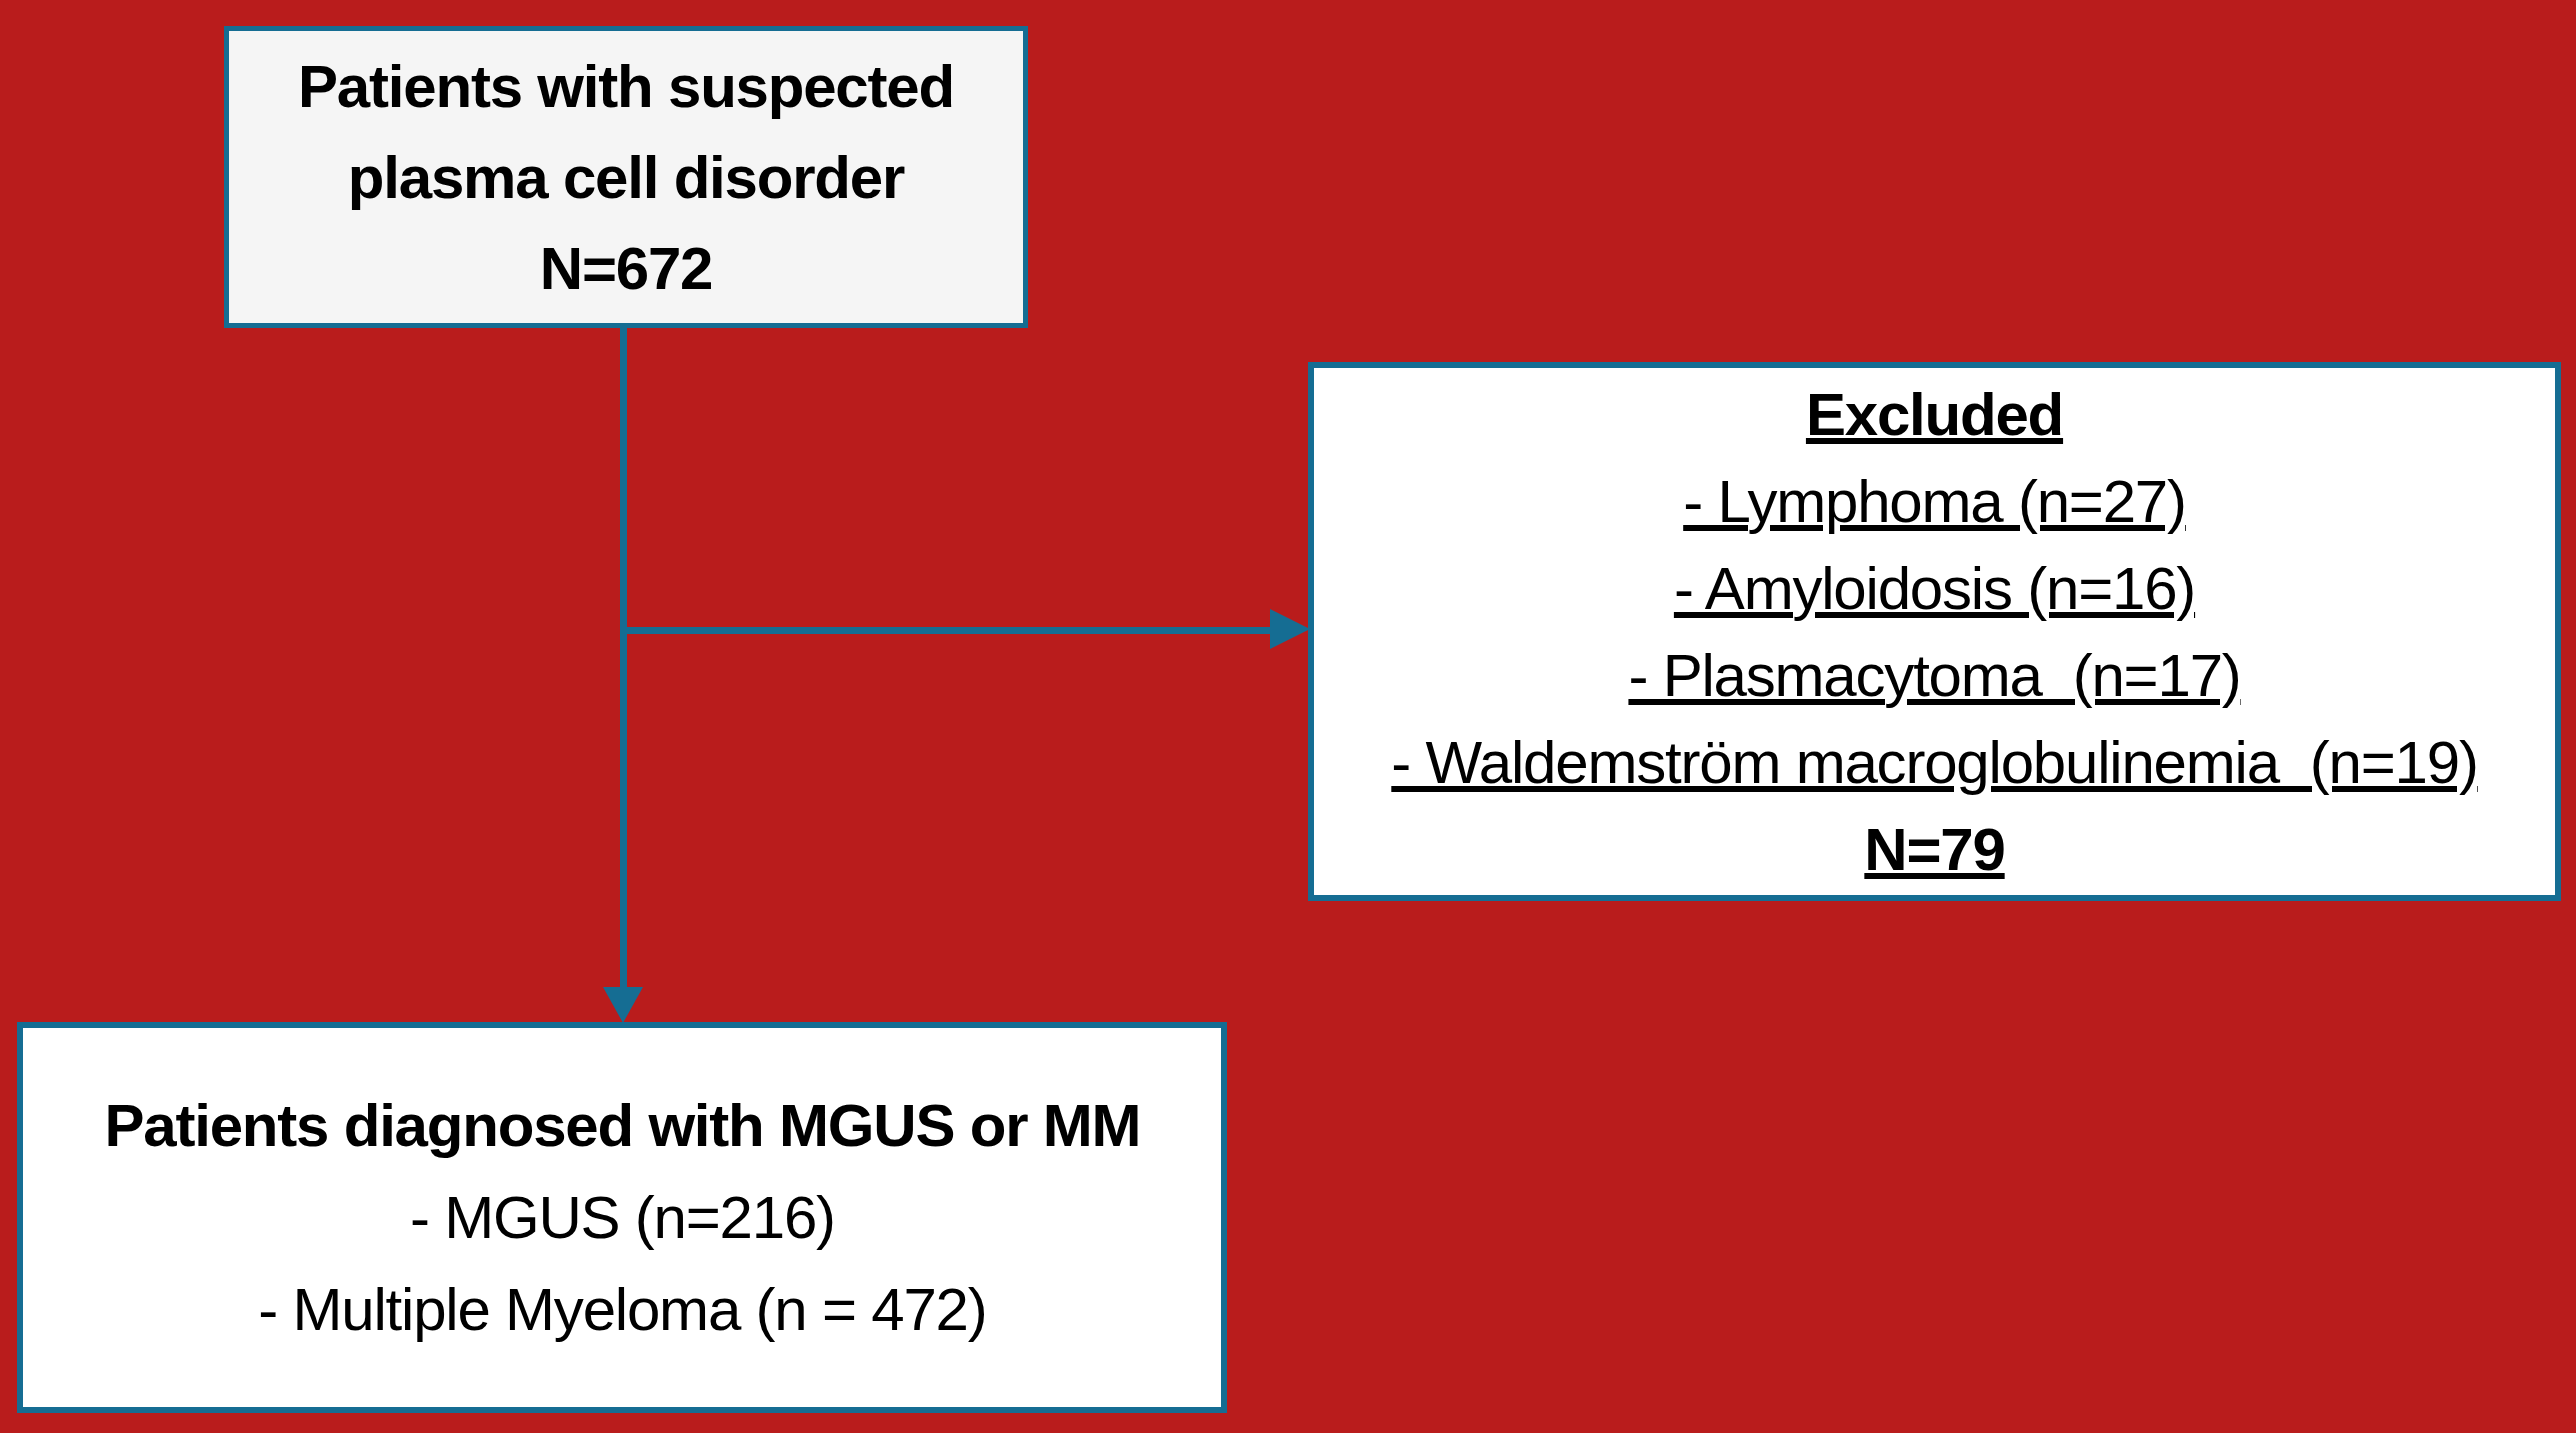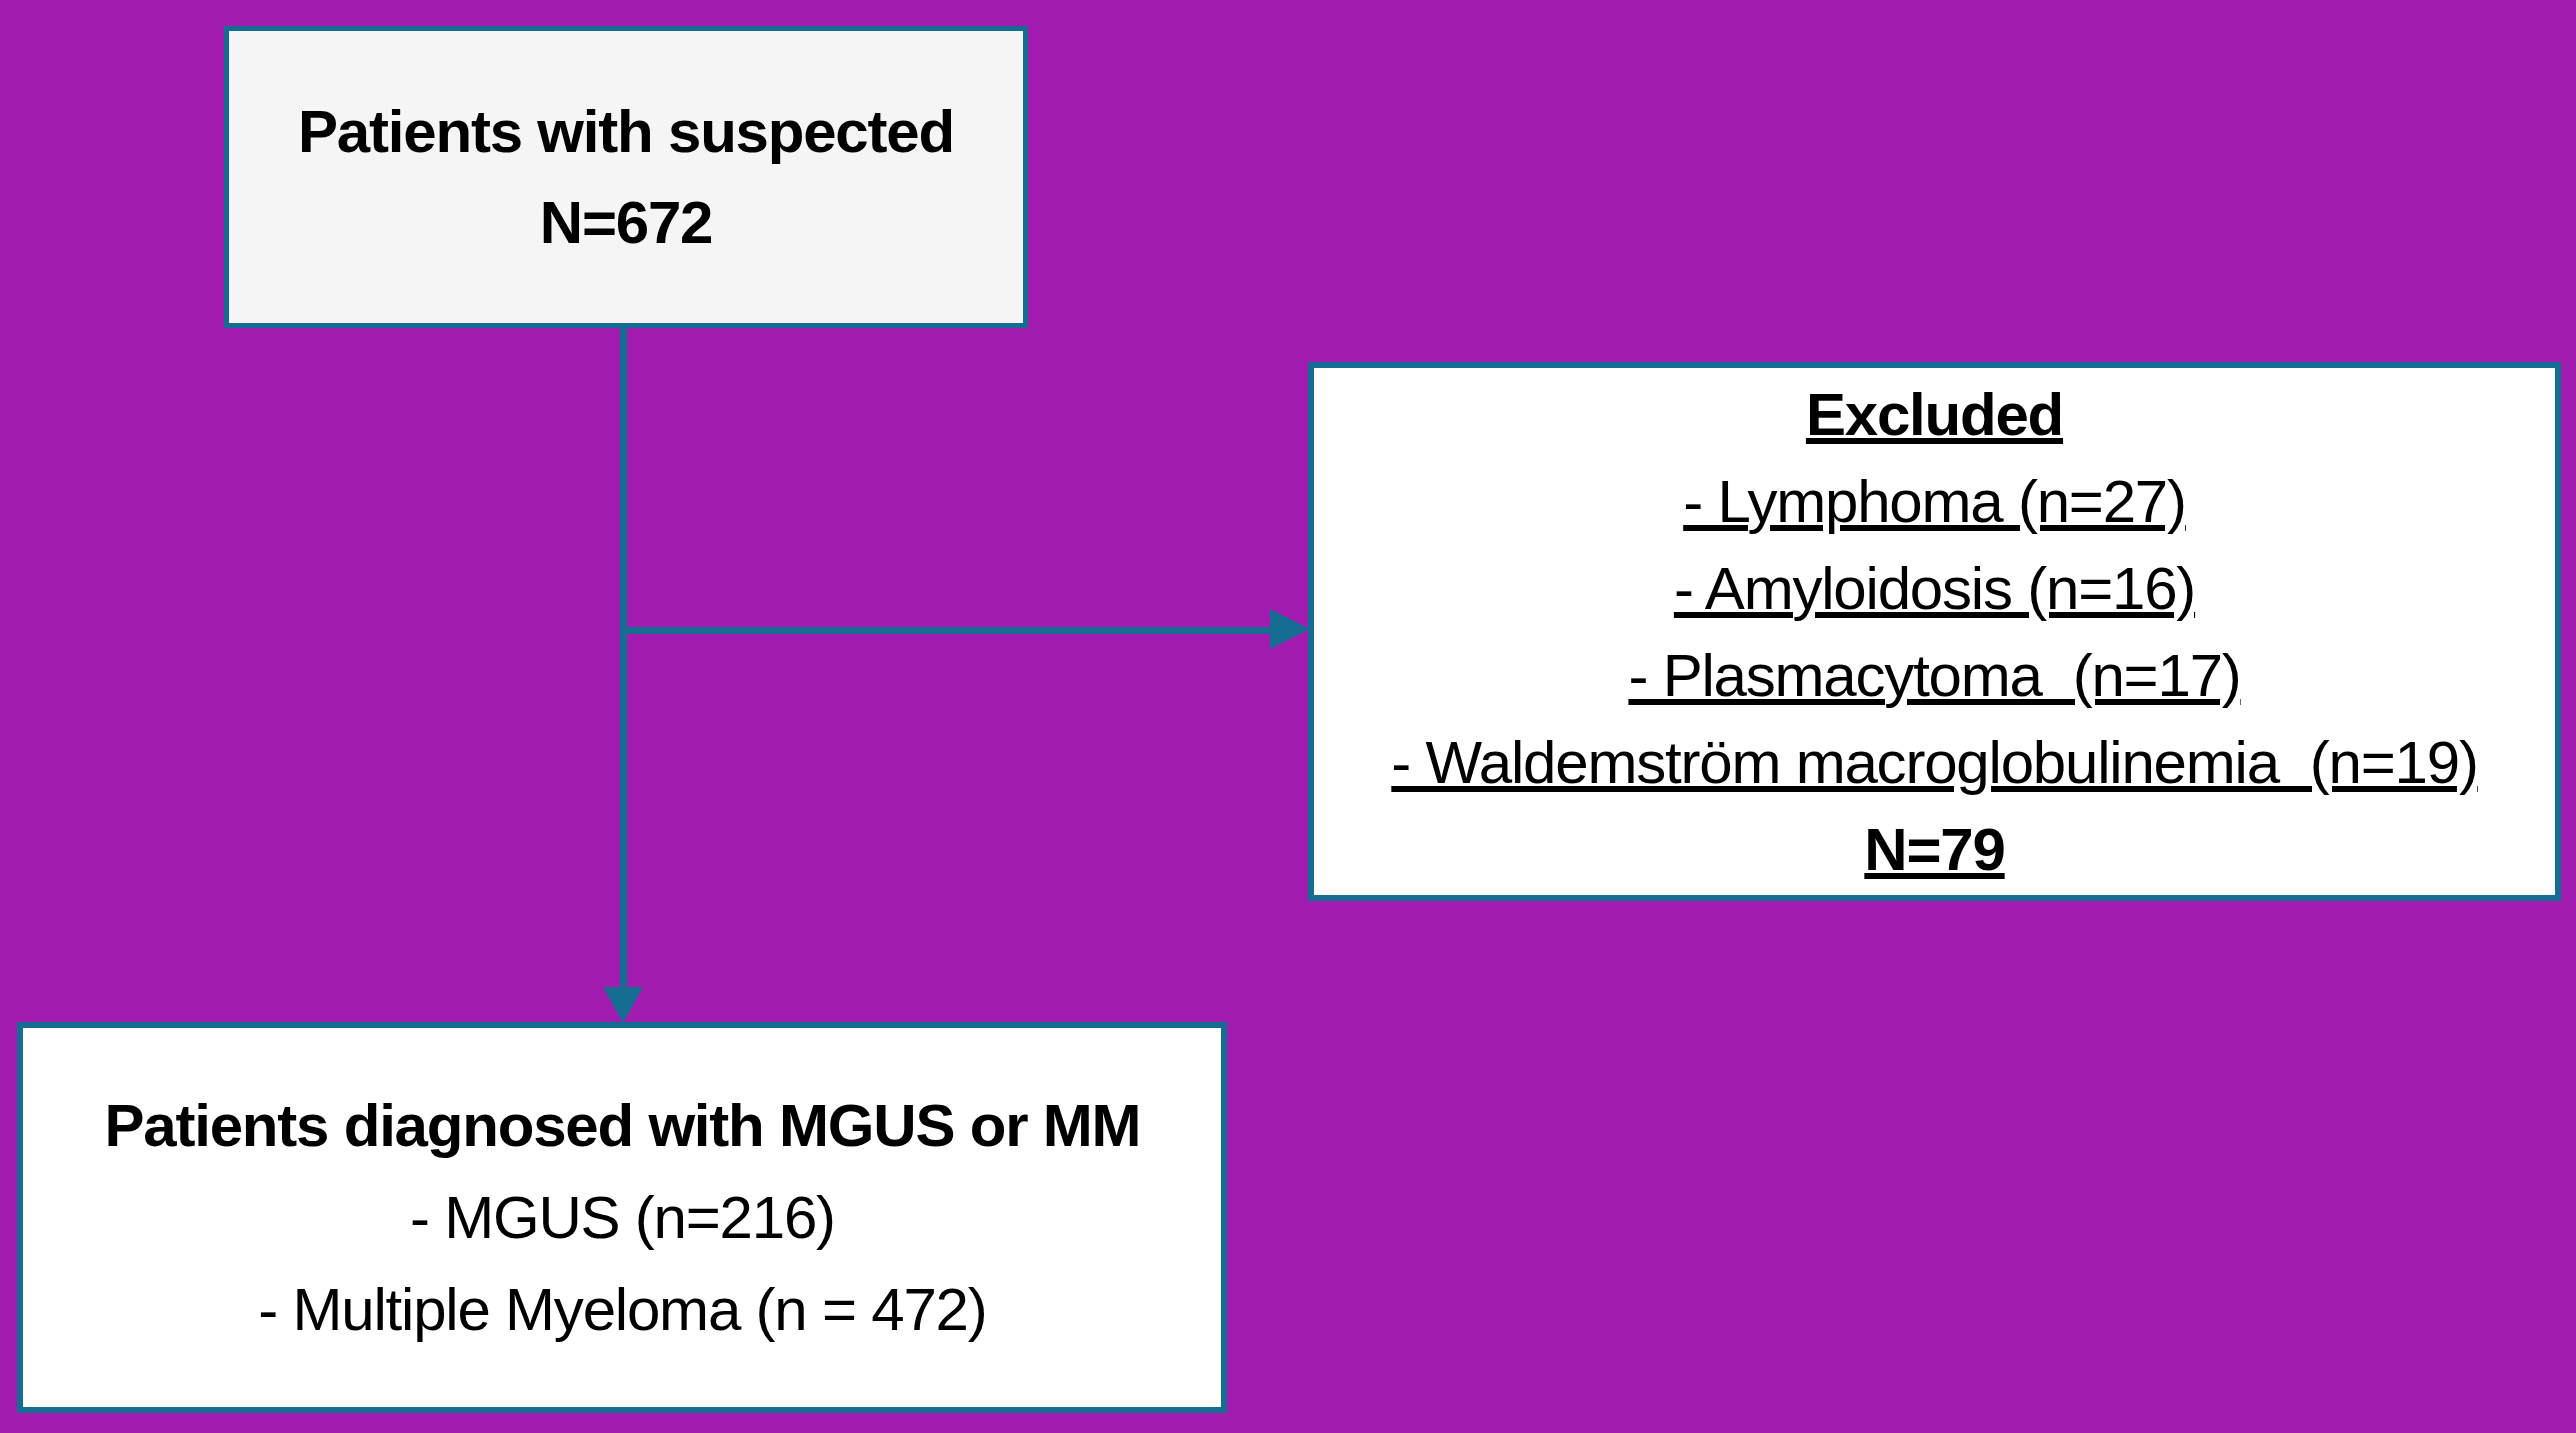--- a/index.html
+++ b/index.html
@@ -6,21 +6,21 @@
     --accent:#156d93;
     --start-box-fill:#f5f5f5;
     --box-fill:#ffffff;
     --text:#000000;
   }
   html,body{margin:0;padding:0;background:#ffffff;}
   .canvas{
     position:relative;
     width:2576px;
     height:1433px;
-    background:#a21caf;
+    background:#b91c1c;
     font-family:"Liberation Sans","DejaVu Sans",sans-serif;
     color:var(--text);
     overflow:hidden;
   }
   .box{
     position:absolute;
     box-sizing:border-box;
     border:6.3px solid var(--accent);
     background:var(--box-fill);
     display:flex;
@@ -67,20 +67,21 @@
     border-left:40px solid var(--accent);
   }
 </style>
 </head>
 <body>
 
 <div class="canvas">
 
   <div class="box" id="start-box">
     <div class="line bold">Patients with suspected</div>
+    <div class="line bold">plasma cell disorder</div>
     <div class="line bold">N=672</div>
   </div>
 
   <div class="connector" id="v-line"></div>
   <div class="connector" id="h-line"></div>
   <div class="arrowhead" id="arrow-down"></div>
   <div class="arrowhead" id="arrow-right"></div>
 
   <div class="box" id="excluded-box">
     <div class="line bold">Excluded</div>

